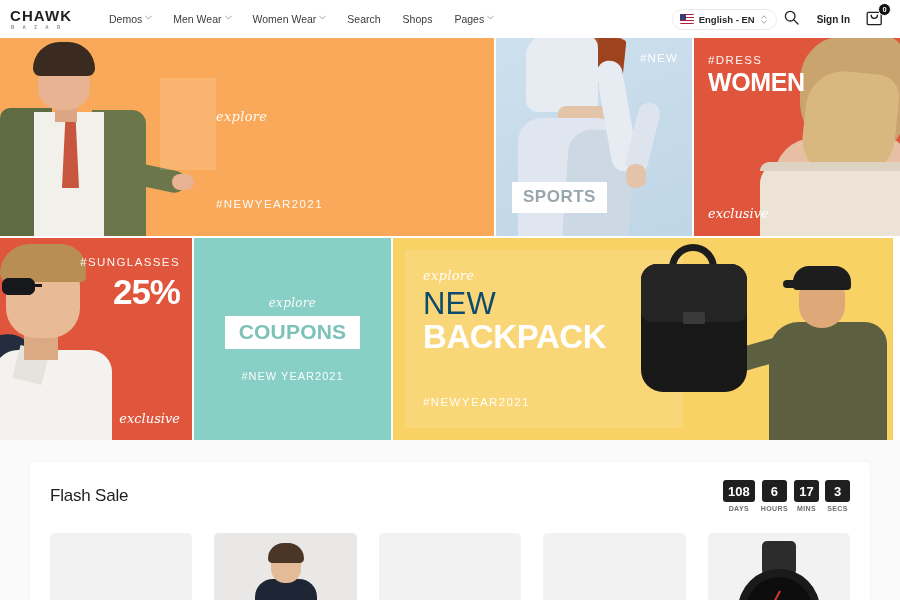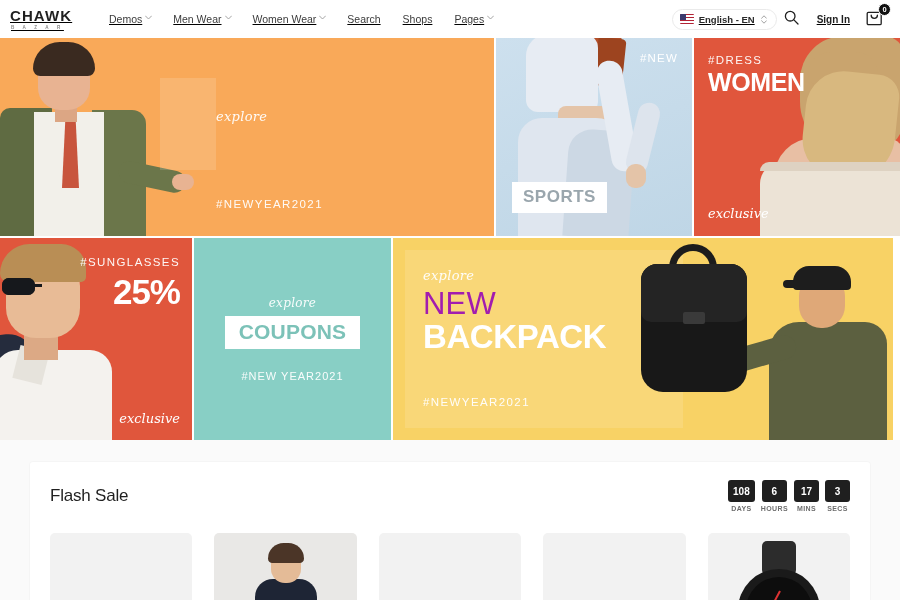--- a/index.html
+++ b/index.html
@@ -9,21 +9,21 @@
     font-family:"Liberation Sans", sans-serif;
     -webkit-font-smoothing:antialiased;
   }
 
   
   .header {
     height:38px; width:900px;
     display:flex; align-items:center;
     background:#fff;
     padding:0 12px 0 10px;
-    position:relative; z-index:20;text-decoration:underline;
+    position:relative; z-index:20;
   }
   .logo { width:72px; flex:0 0 72px; padding-top:1px; }
   .logo-main {
     font-size:15px; font-weight:700; letter-spacing:1.1px;
     color:#1f1f1f; line-height:1; font-family:"Liberation Sans", sans-serif;
   }
   .logo-sub {
     font-size:4.6px; font-weight:700; letter-spacing:3.6px;
     color:#8a8a8a; line-height:1; margin-top:2.5px; padding-left:1px;
   }
@@ -358,21 +358,21 @@
     position:absolute; right:96px; top:104px; width:72px; height:24px;
     background:#5c6040; border-radius:12px; transform:rotate(-16deg);
   }
   .p-hand {
     position:absolute; right:160px; top:92px; width:22px; height:18px;
     background:#dfa878; border-radius:8px;
   }
   .b-pack .content { position:absolute; left:30px; top:0; height:100%; }
   .b-pack .eyebrow { position:absolute; top:30px; left:0; }
   .b-pack .t-light {
-    position:absolute; top:50px; left:0; font-size:31px; color:#a21caf;
+    position:absolute; top:50px; left:0; font-size:31px; color:#0c4a6e;
     font-weight:300; letter-spacing:.2px; line-height:1;
   }
   .b-pack .t-bold {
     position:absolute; top:82px; left:0; font-size:33px; color:#fff;
     font-weight:700; letter-spacing:-.4px; line-height:1;
   }
   .b-pack .bhash { position:absolute; top:158px; left:0; }
 
   
   .page-body { background:#fafafa; padding:22px 0 0; }
@@ -386,21 +386,21 @@
     padding-bottom:4px;
   }
   .flash-title { font-size:17px; font-weight:400; color:#1f1f1f; letter-spacing:-.2px; }
 
   .countdown { display:flex; gap:6px; }
   .cd-unit { display:flex; flex-direction:column; align-items:center; gap:3px; }
   .cd-box {
     min-width:25px; height:22px; padding:0 5px;
     background:#1f1f1f; color:#fff; border-radius:3px;
     display:flex; align-items:center; justify-content:center;
-    font-size:10px; font-weight:700;
+    font-size:13px; font-weight:700;
   }
   .cd-label { font-size:7px; color:#6d6d6d; letter-spacing:.4px; font-weight:600; }
 
   .products { display:flex; gap:22px; margin-top:17px; }
   .pcard { flex:1 1 0; }
   .pthumb {
     width:100%; height:120px; background:#f2f2f2;
     border-radius:5px; position:relative; overflow:hidden;
   }
   .pthumb.alt { background:#e9e8e6; }

